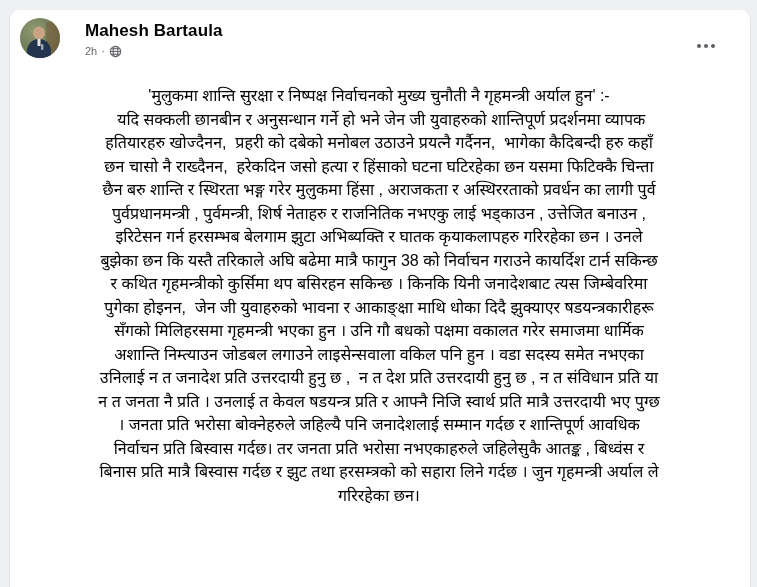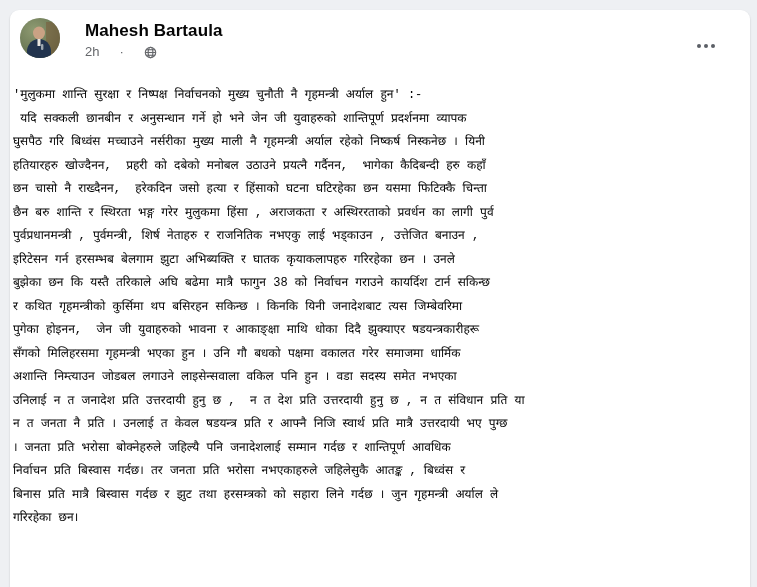--- a/index.html
+++ b/index.html
@@ -57,22 +57,22 @@
     letter-spacing: 0.1px;
     cursor: pointer;
     text-align: center;
   }
   .meta-row {
     position: absolute;
     left: 65px;
     top: 26px;
     display: flex;
     align-items: center;
-    gap: 20px;
-    font-size: 13px;
+    gap: 4px;
+    font-size: 11px;
     color: #65676b;
   }
   .meta-dot { color: #65676b; }
   .globe-icon { display: inline-flex; margin-top: 1px; }
   .menu-button {
     position: absolute;
     right: 18px;
     top: 14px;
     width: 32px;
     height: 28px;
@@ -88,22 +88,23 @@
     height: 4px;
     border-radius: 50%;
     background: #5b5f66;
   }
   .post-body {
     position: absolute;
     top: 74px;
     left: 3px;
     right: 5px;
     color: #050505;
-    font-family: Liberation Mono, monospace;
-    font-size: 12px;
+    font-family: Liberation Sans, sans-serif;
+    font-size: 16px;
+    text-align: center;
   }
   .post-line {
     line-height: 23.5px;
     white-space: pre-wrap;
   }
 </style>
 </head>
 <body>
 
 <div class="page">
@@ -148,21 +149,20 @@
       <div class="menu-button" title="">
         <span></span>
         <span></span>
         <span></span>
       </div>
     </div>
 
     <div class="post-body">
         <div class="post-line">'मुलुकमा शान्ति सुरक्षा र निष्पक्ष निर्वाचनको मुख्य चुनौती नै गृहमन्त्री अर्याल हुन' :-</div>
         <div class="post-line"> यदि सक्कली छानबीन र अनुसन्धान गर्ने हो भने जेन जी युवाहरुको शान्तिपूर्ण प्रदर्शनमा व्यापक</div>
-        <div class="post-line">घुसपैठ गरि बिध्वंस मच्चाउने नर्सरीका मुख्य माली नै गृहमन्त्री अर्याल रहेको निष्कर्ष निस्कनेछ । यिनी</div>
         <div class="post-line">हतियारहरु खोज्दैनन,  प्रहरी को दबेको मनोबल उठाउने प्रयत्नै गर्दैनन,  भागेका कैदिबन्दी हरु कहाँ</div>
         <div class="post-line">छन चासो नै राख्दैनन,  हरेकदिन जसो हत्या र हिंसाको घटना घटिरहेका छन यसमा फिटिक्कै चिन्ता</div>
         <div class="post-line">छैन बरु शान्ति र स्थिरता भङ्ग गरेर मुलुकमा हिंसा , अराजकता र अस्थिररताको प्रवर्धन का लागी पुर्व</div>
         <div class="post-line">पुर्वप्रधानमन्त्री , पुर्वमन्त्री, शिर्ष नेताहरु र राजनितिक नभएकु लाई भड्काउन , उत्तेजित बनाउन ,</div>
         <div class="post-line">इरिटेसन गर्न हरसम्भब बेलगाम झुटा अभिब्यक्ति र घातक कृयाकलापहरु गरिरहेका छन । उनले</div>
         <div class="post-line">बुझेका छन कि यस्तै तरिकाले अघि बढेमा मात्रै फागुन 38 को निर्वाचन गराउने कायर्दिश टार्न सकिन्छ</div>
         <div class="post-line">र कथित गृहमन्त्रीको कुर्सिमा थप बसिरहन सकिन्छ । किनकि यिनी जनादेशबाट त्यस जिम्बेवरिमा</div>
         <div class="post-line">पुगेका होइनन,  जेन जी युवाहरुको भावना र आकाङ्क्षा माथि धोका दिदै झुक्याएर षडयन्त्रकारीहरू</div>
         <div class="post-line">सँगको मिलिहरसमा गृहमन्त्री भएका हुन । उनि गौ बधको पक्षमा वकालत गरेर समाजमा धार्मिक</div>
         <div class="post-line">अशान्ति निम्त्याउन जोडबल लगाउने लाइसेन्सवाला वकिल पनि हुन । वडा सदस्य समेत नभएका</div>

